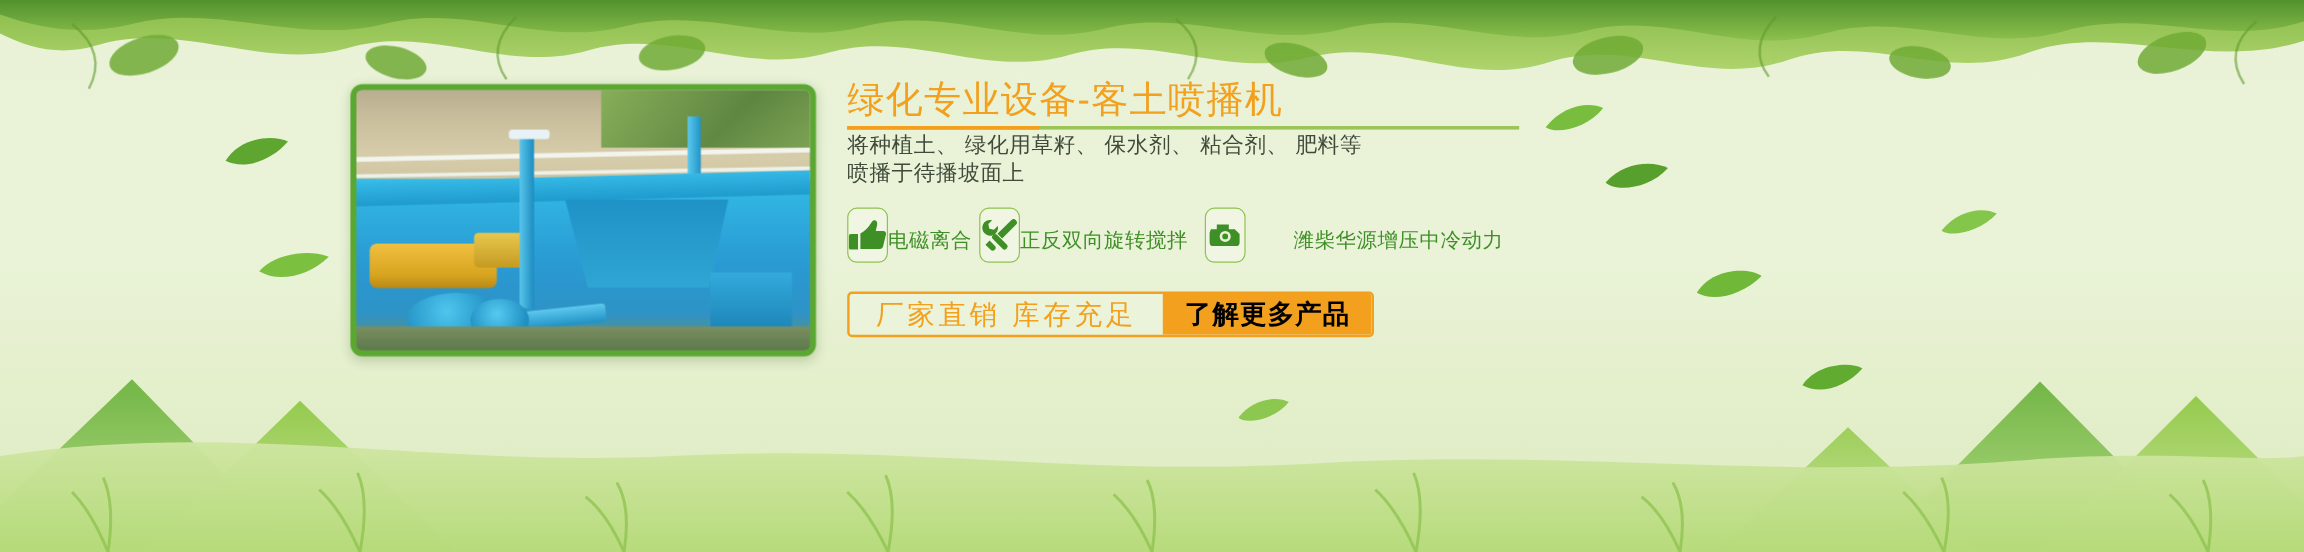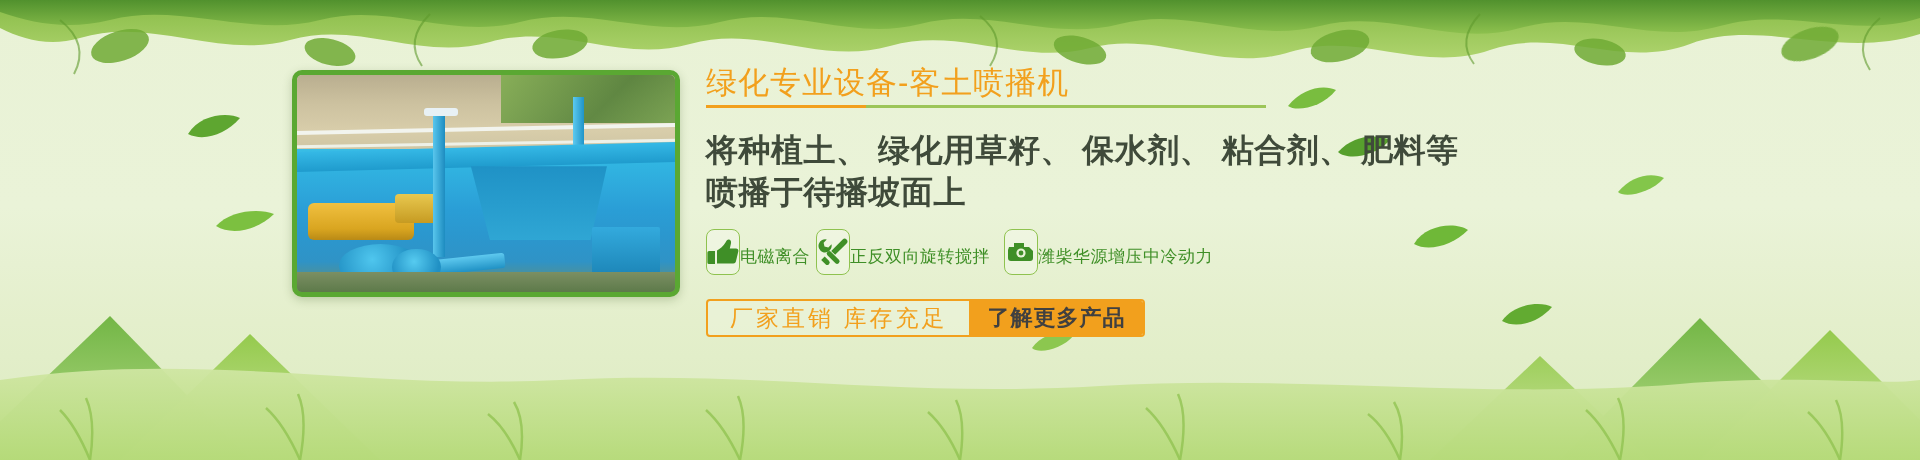--- a/index.html
+++ b/index.html
@@ -153,27 +153,26 @@
     background: #9cc558;
     position: relative;
   }
   .rule-wrap::before {
     content: "";
     position: absolute; left: 0; top: 0;
     width: 160px; height: 3px;
     background: #f2a01d;
   }
   .subtitle {
-    margin-top: 21px;
-    font-size: 32px;
+    margin-top: 2px;
+    font-size: 18px;
     color: #3f4a3a;
     line-height: 1.32;
     letter-spacing: .5px;
     white-space: nowrap;
-    font-weight: bold;
   }
 
   
   .features {
     margin-top: 16px;
     display: flex;
     align-items: flex-start;
     gap: 18px;
   }
   .feature {
@@ -193,21 +192,21 @@
   .feature-label {
     margin-top: 8px;
     font-size: 17px;
     color: #3f8f27;
     white-space: nowrap;
     letter-spacing: .5px;
   }
   
   .feature:nth-child(1) { width: 92px; }
   .feature:nth-child(2) { width: 170px; text-align: center; }
-  .feature:nth-child(3) { width: 200px; }
+  .feature:nth-child(3) { width: 200px; gap: 40px; }
 
   
   .cta {
     margin-top: 24px;
     display: inline-flex;
     align-items: stretch;
     border: 2px solid #f2a01d;
     border-radius: 4px;
     height: 38px;
     overflow: hidden;
@@ -218,21 +217,21 @@
     padding: 0 22px;
     font-size: 23px;
     color: #f2a01d;
     letter-spacing: 3px;
     white-space: nowrap;
   }
   .cta-button {
     display: flex; align-items: center;
     padding: 0 18px;
     background: #f2a01d;
-    color: #404040;
+    color: #000000;
     font-size: 22px;
     font-weight: bold;
     letter-spacing: 1px;
     white-space: nowrap;
     cursor: pointer;
     border: none;
     font-family: inherit;
   }
 </style>
 </head>

